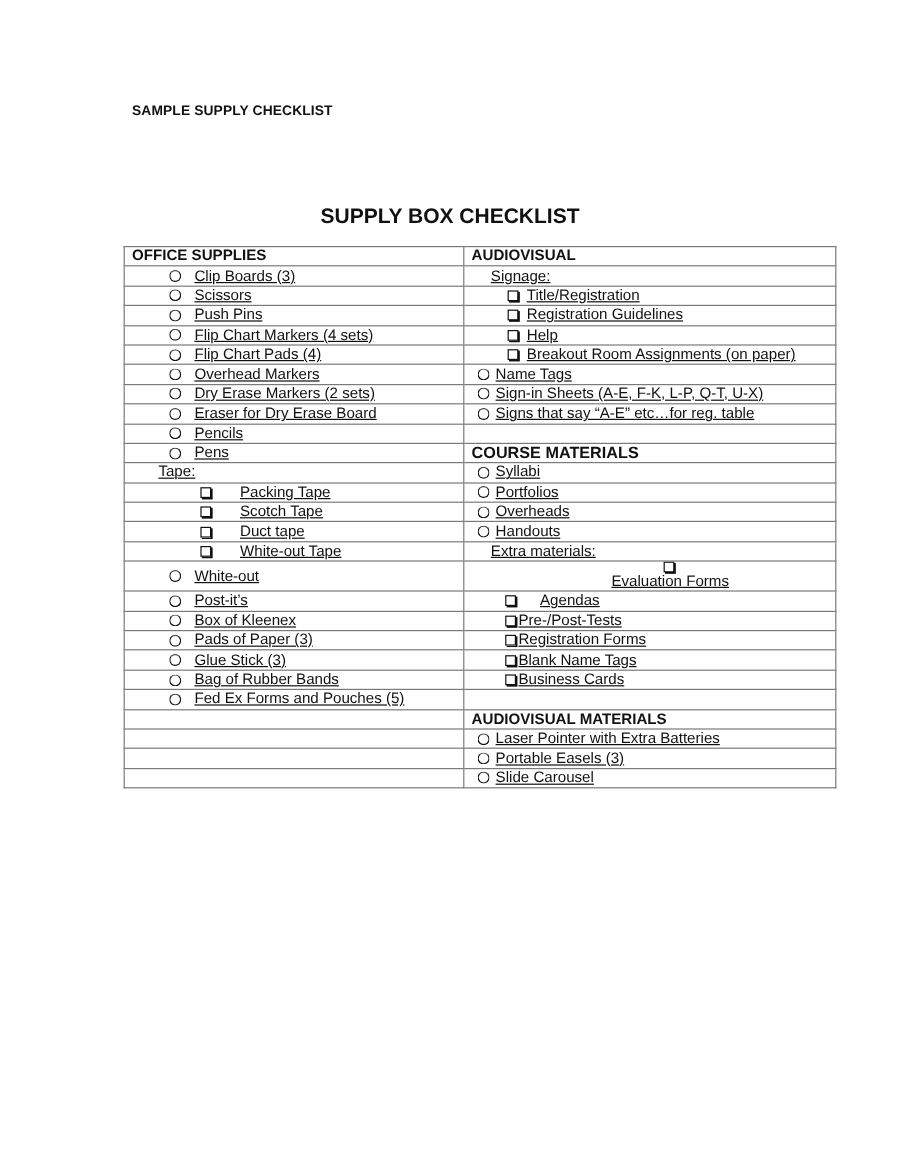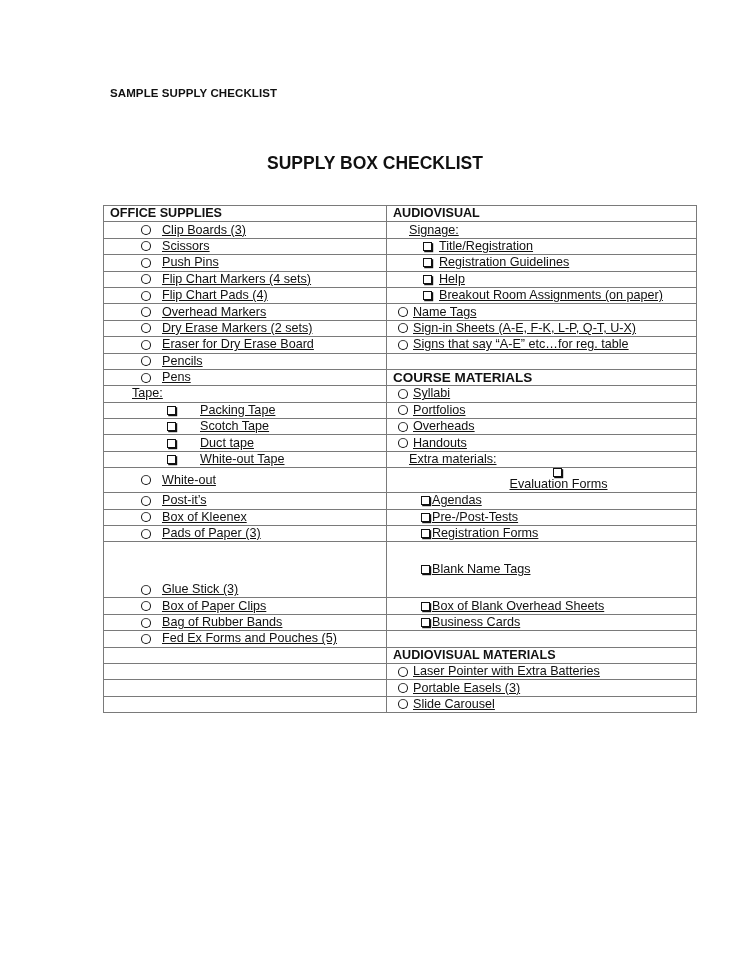--- a/index.html
+++ b/index.html
@@ -1,18 +1,18 @@
 <!DOCTYPE html>
 <html><head>
 <meta charset="utf-8">
 <style>
   html, body { margin:0; padding:0; background:#ffffff; }
   body { width:750px; height:970px; position:relative; overflow:hidden; font-family:"Liberation Sans", sans-serif; color:#111; }
   .doc-label { position:absolute; left:110px; top:87px; font-size:11.5px; font-weight:bold; letter-spacing:0.1px; }
-  .doc-title { position:absolute; left:0; width:750px; top:153px; text-align:center; font-size:17.5px; font-weight:bold; padding-left:0px; }
+  .doc-title { position:absolute; left:0; width:750px; top:170px; text-align:center; font-size:17.5px; font-weight:bold; padding-left:0px; }
   .doc-title span { position:relative; left:0px; }
   table.checklist { position:absolute; left:103px; top:205px; width:593px; border-collapse:collapse; table-layout:fixed; }
   table.checklist td { border:1.3px solid #7a7a7a; height:15.4px; padding:0; font-size:12.6px; line-height:15px; white-space:nowrap; overflow:hidden; vertical-align:middle; }
   col.left { width:283px; }
   col.right { width:310px; }
   .hdr { font-weight:bold; padding-left:6px !important; font-size:12.6px; }
   .hdr.big { font-size:13.5px; }
   .item { display:flex; align-items:center;text-decoration:underline; }
   .circle { display:inline-block; width:8px; height:8px; border:1.6px solid #111; border-radius:50%; border-left-color:#111; border-top-color:#444; }
   .box { display:inline-block; width:7px; height:7px; border:1.5px solid #111; box-shadow:1.2px 1.2px 0 #111; }
@@ -245,79 +245,65 @@
         </td>
       </tr>
       <tr>
         <td>
           <div class="item" style="padding-left: 37px;">
             <span class="circle" style="margin-right: 11px;"></span>
             <span>Post-it’s</span>
           </div>
         </td>
         <td>
+          <div class="item" style="padding-left: 34px; gap: 18px;">
+            <span class="box" style="margin-right: 2px;"></span>
+            <span>Agendas</span>
+          </div>
+        </td>
+      </tr>
+      <tr>
+        <td>
+          <div class="item" style="padding-left: 37px;">
+            <span class="circle" style="margin-right: 11px;"></span>
+            <span>Box of Kleenex</span>
+          </div>
+        </td>
+        <td>
           <div class="item" style="padding-left: 34px;">
             <span class="box" style="margin-right: 2px;"></span>
-            <span>Agendas</span>
-          </div>
-        </td>
-      </tr>
-      <tr>
-        <td>
-          <div class="item" style="padding-left: 37px;">
-            <span class="circle" style="margin-right: 11px;"></span>
-            <span>Box of Kleenex</span>
+            <span>Pre-/Post-Tests</span>
+          </div>
+        </td>
+      </tr>
+      <tr>
+        <td>
+          <div class="item" style="padding-left: 37px;">
+            <span class="circle" style="margin-right: 11px;"></span>
+            <span>Pads of Paper (3)</span>
           </div>
         </td>
         <td>
           <div class="item" style="padding-left: 34px;">
             <span class="box" style="margin-right: 2px;"></span>
-            <span>Pre-/Post-Tests</span>
-          </div>
-        </td>
-      </tr>
-      <tr>
-        <td>
-          <div class="item" style="padding-left: 37px;">
-            <span class="circle" style="margin-right: 11px;"></span>
-            <span>Pads of Paper (3)</span>
+            <span>Registration Forms</span>
+          </div>
+        </td>
+      </tr>
+      <tr>
+        <td>
+          <div class="item" style="padding-left: 37px;">
+            <span class="circle" style="margin-right: 11px;"></span>
+            <span>Glue Stick (3)</span>
           </div>
         </td>
         <td>
           <div class="item" style="padding-left: 34px;">
             <span class="box" style="margin-right: 2px;"></span>
-            <span>Registration Forms</span>
-          </div>
-        </td>
-      </tr>
-      <tr>
-        <td>
-          <div class="item" style="padding-left: 37px; margin-top: 40px;">
-            <span class="circle" style="margin-right: 11px;"></span>
-            <span>Glue Stick (3)</span>
-          </div>
-        </td>
-        <td>
-          <div class="item" style="padding-left: 34px;">
-            <span class="box" style="margin-right: 2px;"></span>
             <span>Blank Name Tags</span>
-          </div>
-        </td>
-      </tr>
-      <tr>
-        <td>
-          <div class="item" style="padding-left: 37px;">
-            <span class="circle" style="margin-right: 11px;"></span>
-            <span>Box of Paper Clips</span>
-          </div>
-        </td>
-        <td>
-          <div class="item" style="padding-left: 34px;">
-            <span class="box" style="margin-right: 2px;"></span>
-            <span>Box of Blank Overhead Sheets</span>
           </div>
         </td>
       </tr>
       <tr>
         <td>
           <div class="item" style="padding-left: 37px;">
             <span class="circle" style="margin-right: 11px;"></span>
             <span>Bag of Rubber Bands</span>
           </div>
         </td>

